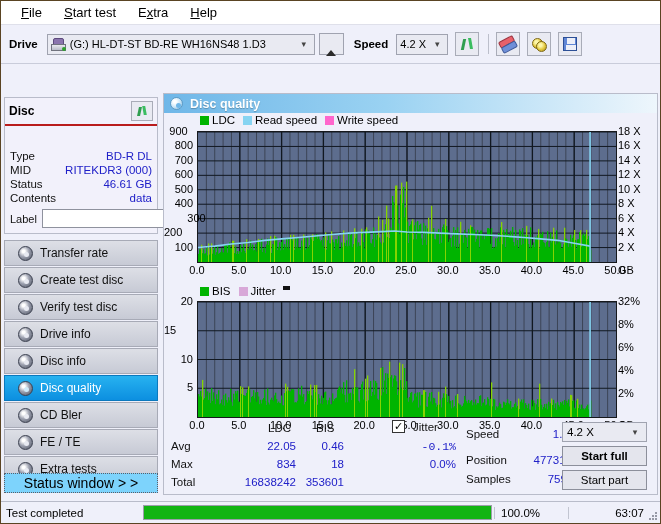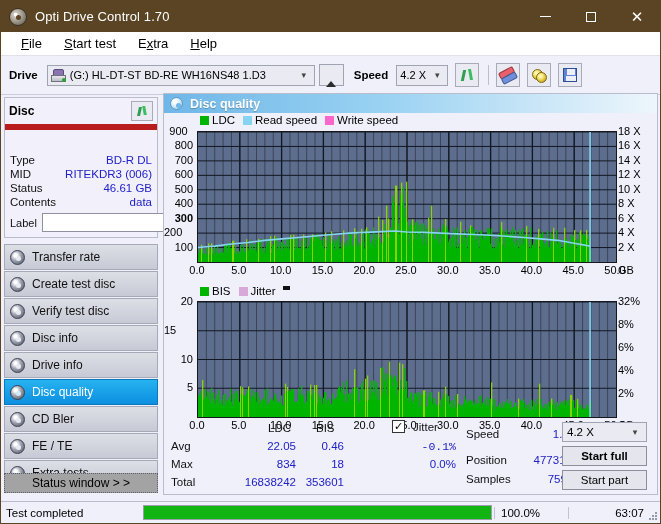--- a/index.html
+++ b/index.html
@@ -85,50 +85,50 @@
                  background:radial-gradient(circle at 38% 35%, #fdf6a8 0 18%, #e3c83e 55%, #a2861c 100%);
                  border:1px solid #7e6712; }
   
   .ic-save { width:14px; height:14px; background:#5f86d6; border:1px solid #2c4f96; position:relative; }
   .ic-save .shut { position:absolute; left:3px; top:0; width:8px; height:6px; background:#eceff8; }
   .ic-save .lab { position:absolute; left:2px; bottom:0; width:10px; height:5px; background:#eceff8; }
 
   
   .left { position:absolute; left:0; top:94px; width:160px; bottom:28px; }
   .disc-panel { margin:2px 3px 0 3px; background:#f2f1fb; border:1px solid #b9bcca; }
-  .dp-head { display:flex; align-items:center; padding:3px 4px; border-bottom:6px solid #b91c1c; }
+  .dp-head { display:flex; align-items:center; padding:3px 4px; border-bottom:2px solid #b91c1c; }
   .dp-title { font-weight:bold; font-size:12px; }
   .dp-refresh { margin-left:auto; width:22px; height:20px; background:#e9eaf2;
                 border:1px solid #a9acb8; display:flex; align-items:center; justify-content:center; }
   .dp-rows { padding:3px 5px 4px 5px;margin-top:20px; }
   .dp-row { display:flex; justify-content:space-between; align-items:center;
             font-size:11.5px; padding:1px 0; }
   .dp-key { color:#111; }
   .dp-val { color:#2020c8; }
   .dp-label-row { display:flex; align-items:center; margin-top:3px; }
   .dp-label-row .dp-key { margin-right:5px; }
   .label-input { flex:1; height:19px; background:#fff; border:1px solid #8f929e; }
   .label-btn { width:22px; height:21px; margin-left:4px; background:#e6e7ef;
                border:1px solid #a9acb8; display:flex; align-items:center; justify-content:center; }
 
   .navlist { margin:6px 3px 0 3px; }
   .navbtn { height:26px; margin-bottom:1px; display:flex; align-items:center;
-            padding-left:5px; font-size:12px;
+            padding-left:13px; font-size:12px;
             background:linear-gradient(#dddfe6,#c7cad5); border:1px solid #a7aab6; color:#111; }
   .navbtn.active { background:linear-gradient(#27b2f0,#0c8fe0); border-color:#0b78bd; color:#fff; }
   .nav-ico { width:15px; height:15px; margin-right:7px; border-radius:50%;
              background:radial-gradient(circle at 36% 34%, #fff 0 12%, #9b9fae 45%, #4d5260 100%);
              border:1px solid #3c4150; position:relative; flex:0 0 auto; }
   .nav-ico::after { content:""; position:absolute; left:5px; top:5px; width:5px; height:5px;
                     border-radius:50%; background:#e8eaf2; }
   .navbtn.active .nav-ico::after { background:#cfeaf9; }
 
   .statuswin { position:absolute; left:3px; right:3px; bottom:2px; height:20px;
-               background:#a3a3a3; border:1px dotted #5a5d6a; display:flex;
-               align-items:center; justify-content:center; font-size:12px; }
+               background:#7dd3fc; border:1px dotted #5a5d6a; display:flex;
+               align-items:center; justify-content:center; font-size:14px; }
 
   
   .right { position:absolute; left:162px; top:92px; right:2px; bottom:28px;
            background:#eff0fa; border:1px solid #b9bcca; display:flex; flex-direction:column; }
   .rp-head { height:19px; background:linear-gradient(to right,#6fb7e8 0%, #9ad2f2 45%, #eef6fc 100%);
              display:flex; align-items:center; padding-left:6px; color:#fff; }
   .rp-head .nav-ico { width:13px; height:13px; margin-right:7px;
                       background:radial-gradient(circle at 36% 34%, #fff 0 14%, #d6ecfa 45%, #7fb8dd 100%);
                       border-color:#5e9bc5; }
   .rp-head .nav-ico::after { background:#6fb7e8; }
@@ -168,35 +168,20 @@
   .sb-time { width:92px; text-align:right; padding-right:16px; font-size:11.5px;
              border-left:1px solid #c2c5d1; }
   .grip { position:absolute; right:2px; bottom:2px; width:11px; height:11px; }
   .grip i { position:absolute; width:2px; height:2px; background:#9699a6; }
 </style>
 </head>
 <body>
 
 <div id="app">
 
-  <div class="titlebar">
-    <div class="tb-icon"></div>
-    <div class="tb-title">Opti Drive Control 1.70</div>
-    <div class="tb-ctrls">
-      <div class="tb-btn min">
-          <span></span>
-        </div>
-      <div class="tb-btn max">
-          <span></span>
-        </div>
-      <div class="tb-btn close">
-          <span>✕</span>
-        </div>
-    </div>
-  </div>
 
   <div class="menubar">
     <div class="menu-item"><u>F</u>ile</div>
     <div class="menu-item"><u>S</u>tart test</div>
     <div class="menu-item">E<u>x</u>tra</div>
     <div class="menu-item"><u>H</u>elp</div>
   </div>
 
   <div class="toolbar">
     <div class="tool-label">Drive</div>
@@ -255,21 +240,21 @@
             </span>
         </div>
       </div>
       <div class="dp-rows">
         <div class="dp-row">
           <span class="dp-key">Type</span>
           <span class="dp-val">BD-R DL</span>
         </div>
         <div class="dp-row">
           <span class="dp-key">MID</span>
-          <span class="dp-val">RITEKDR3 (006)</span>
+          <span class="dp-val">RITEKDR3 (000)</span>
         </div>
         <div class="dp-row">
           <span class="dp-key">Status</span>
           <span class="dp-val">46.61 GB</span>
         </div>
         <div class="dp-row">
           <span class="dp-key">Contents</span>
           <span class="dp-val">data</span>
         </div>
         <div class="dp-label-row">
@@ -292,25 +277,25 @@
       <div class="navbtn">
         <span class="nav-ico"></span>
         <span>Create test disc</span>
       </div>
       <div class="navbtn">
         <span class="nav-ico"></span>
         <span>Verify test disc</span>
       </div>
       <div class="navbtn">
         <span class="nav-ico"></span>
-        <span>Disc info</span>
+        <span>Drive info</span>
       </div>
       <div class="navbtn">
         <span class="nav-ico"></span>
-        <span>Drive info</span>
+        <span>Disc info</span>
       </div>
       <div class="navbtn active">
         <span class="nav-ico"></span>
         <span>Disc quality</span>
       </div>
       <div class="navbtn">
         <span class="nav-ico"></span>
         <span>CD Bler</span>
       </div>
       <div class="navbtn">
@@ -813,21 +798,21 @@
               <rect x="391" width="1.3" y="110.6976" height="19.302400000000006" fill="#00b400"></rect>
               <rect x="392" width="1.3" y="118.01712" height="11.982879999999994" fill="#00b400"></rect>
             </g>
             <path d="M0 115.55555555555556L16.72 114.11111111111111L33.44 111.94444444444444L50.16 110.5L66.88 108.33333333333334L83.60000000000001 106.88888888888889L100.32 105.44444444444444L117.04 104L133.76 102.55555555555556L150.48 101.11111111111111L167.20000000000002 100.38888888888889L183.92 99.66666666666667L196.45999999999998 98.94444444444444L209 99.95555555555555L225.72000000000003 100.38888888888889L242.43999999999997 101.11111111111111L259.16 101.83333333333333L275.88 102.55555555555556L292.59999999999997 103.27777777777777L309.32 104.28888888888889L326.04 105.44444444444444L342.76 106.88888888888889L359.48 108.33333333333334L376.2 111.22222222222223L392.084 114.11111111111111" fill="none" stroke="#86d4f2" stroke-width="1.6"></path>
             <line x1="392.084" x2="392.084" y1="0" y2="130" stroke="#86d4f2" stroke-width="1.6"></line>
           </svg>
         </div>
       <div id="ax1">
           <div class="ax-lab ytick" style="left: 0px; width: 29px; text-align: right; top: 133.556px;">100</div>
           <div class="ax-lab ytick" style="left: 0px; width: 29px; top: 119px;">200</div>
-          <div class="ax-lab ytick" style="left: 0px; width: 29px; text-align: right; top: 104.667px; font-weight: bold;">300</div>
+          <div class="ax-lab ytick" style="left: 18px; width: 29px; text-align: center; top: 104.667px;">300</div>
           <div class="ax-lab ytick" style="left: 0px; width: 29px; text-align: right; top: 90.2222px;">400</div>
           <div class="ax-lab ytick" style="left: 0px; width: 29px; text-align: right; top: 75.7778px;">500</div>
           <div class="ax-lab ytick" style="left: 0px; width: 29px; text-align: right; top: 61.3333px;">600</div>
           <div class="ax-lab ytick" style="left: 0px; width: 29px; text-align: right; top: 46.8889px;">700</div>
           <div class="ax-lab ytick" style="left: 0px; width: 29px; text-align: right; top: 32.4444px;">800</div>
           <div class="ax-lab ytick" style="left: 0px; width: 29px; text-align: center; top: 18px;">900</div>
           <div class="ax-lab ytickR" style="left: 454px; top: 133.556px;">2 X</div>
           <div class="ax-lab ytickR" style="left: 454px; top: 119.111px;">4 X</div>
           <div class="ax-lab ytickR" style="left: 454px; top: 104.667px;">6 X</div>
           <div class="ax-lab ytickR" style="left: 454px; top: 90.2222px;">8 X</div>

